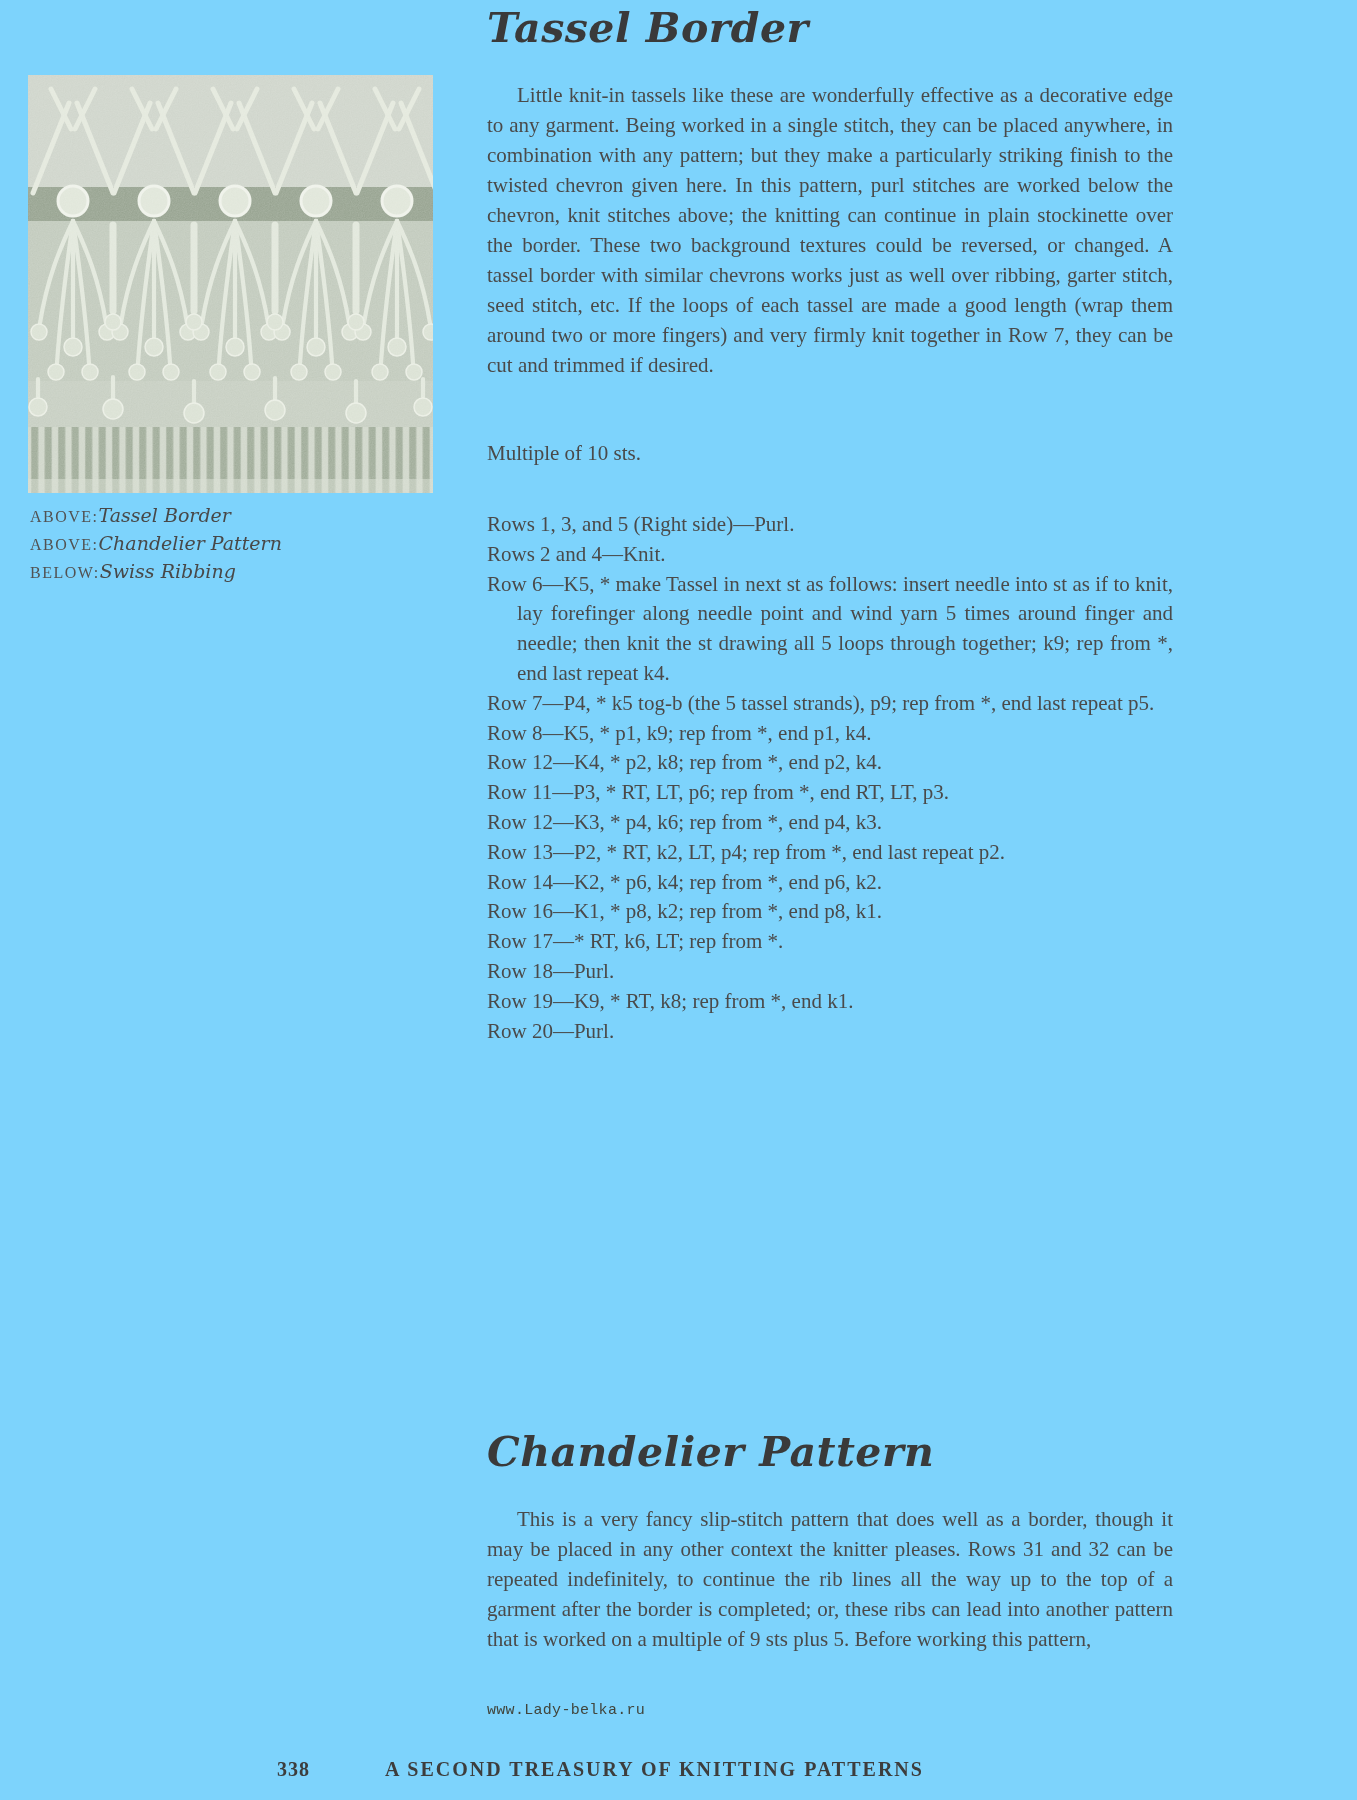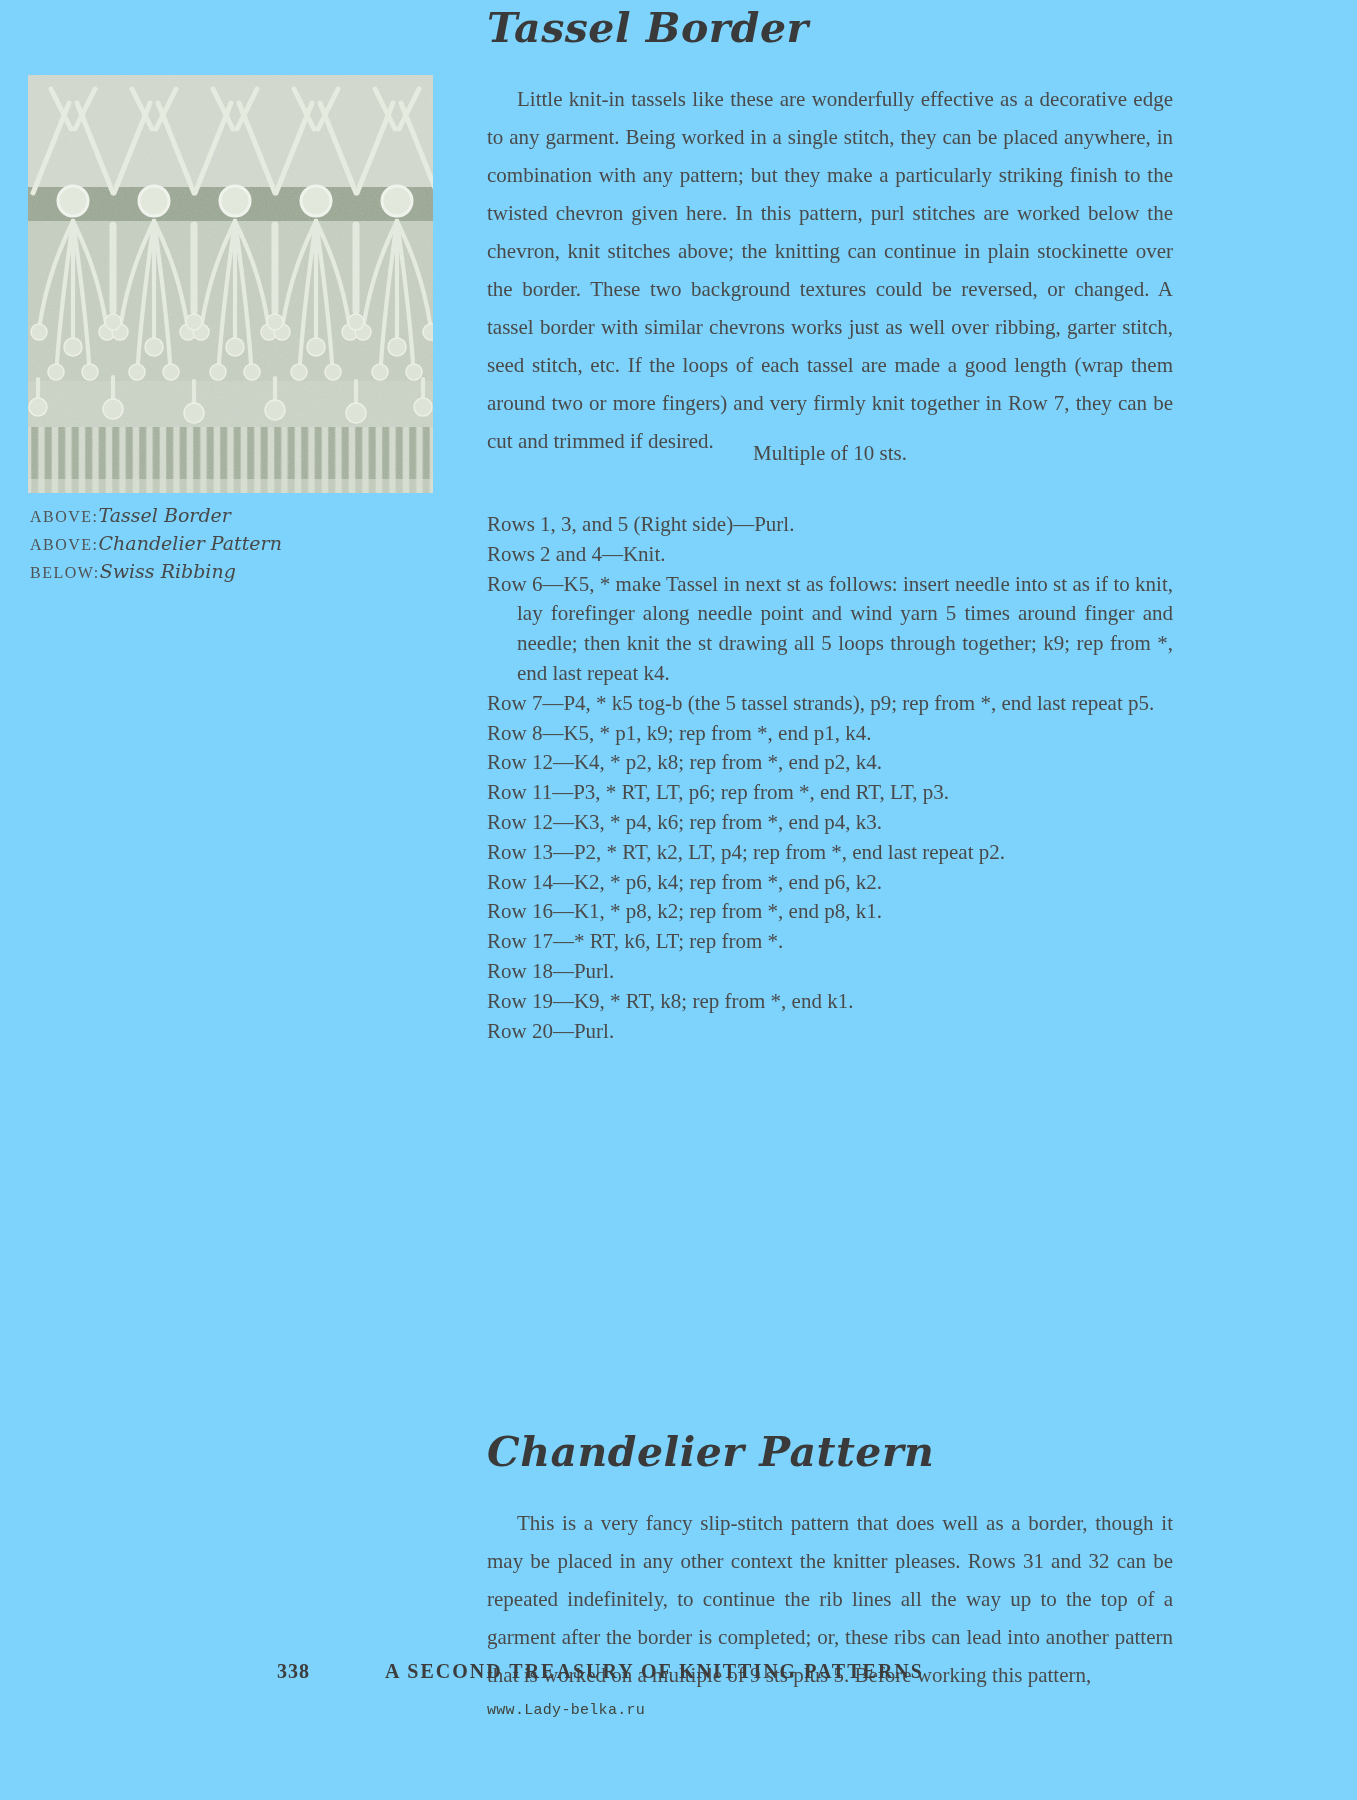--- a/index.html
+++ b/index.html
@@ -37,40 +37,40 @@
     font-size:16px; letter-spacing:1.5px; color:#525252;
   }
   .cap-value {
     font-family:"DejaVu Serif", serif; font-style:italic;
     font-size:19px; color:#484848;
   }
 
   .col { position:absolute; left:487px; width:686px; }
   .body-par {
     margin:0; text-align:justify; text-indent:30px;
-    font-size:21px; line-height:38px; color:#4a4a4a;
+    font-size:21px; line-height:30px; color:#4a4a4a;
   }
   #intro1 { top:80px; }
   #multiple-line {
-    top:441px; text-align:center; font-size:21px; margin:0; color:#4a4a4a;
+    top:441px; font-size:21px; margin:0; color:#4a4a4a;
   }
   #rows-block { top:510px; }
   .rowline {
     margin:0; padding-left:30px; text-indent:-30px;
     text-align:justify; font-size:21px; line-height:29.8px; color:#4a4a4a;
   }
   #intro2 { top:1504px; }
 
   .watermark {
     position:absolute; left:487px; top:1702px;
     font-family:Liberation Mono, monospace;
     font-size:15px; color:#41453c; letter-spacing:0.3px;
   }
   .footer {
-    position:absolute; top:1660px; left:0; width:1102px; height:30px;
+    position:absolute; top:1758px; left:0; width:1102px; height:30px;
     font-weight:700; font-size:20px; letter-spacing:2px; color:#3d3d3d;
   }
   .footer .page-num { position:absolute; left:277px; letter-spacing:1px; }
   .footer .book-title { position:absolute; left:385px; }
 </style>
 </head>
 <body>
 
 <div class="page">
 

